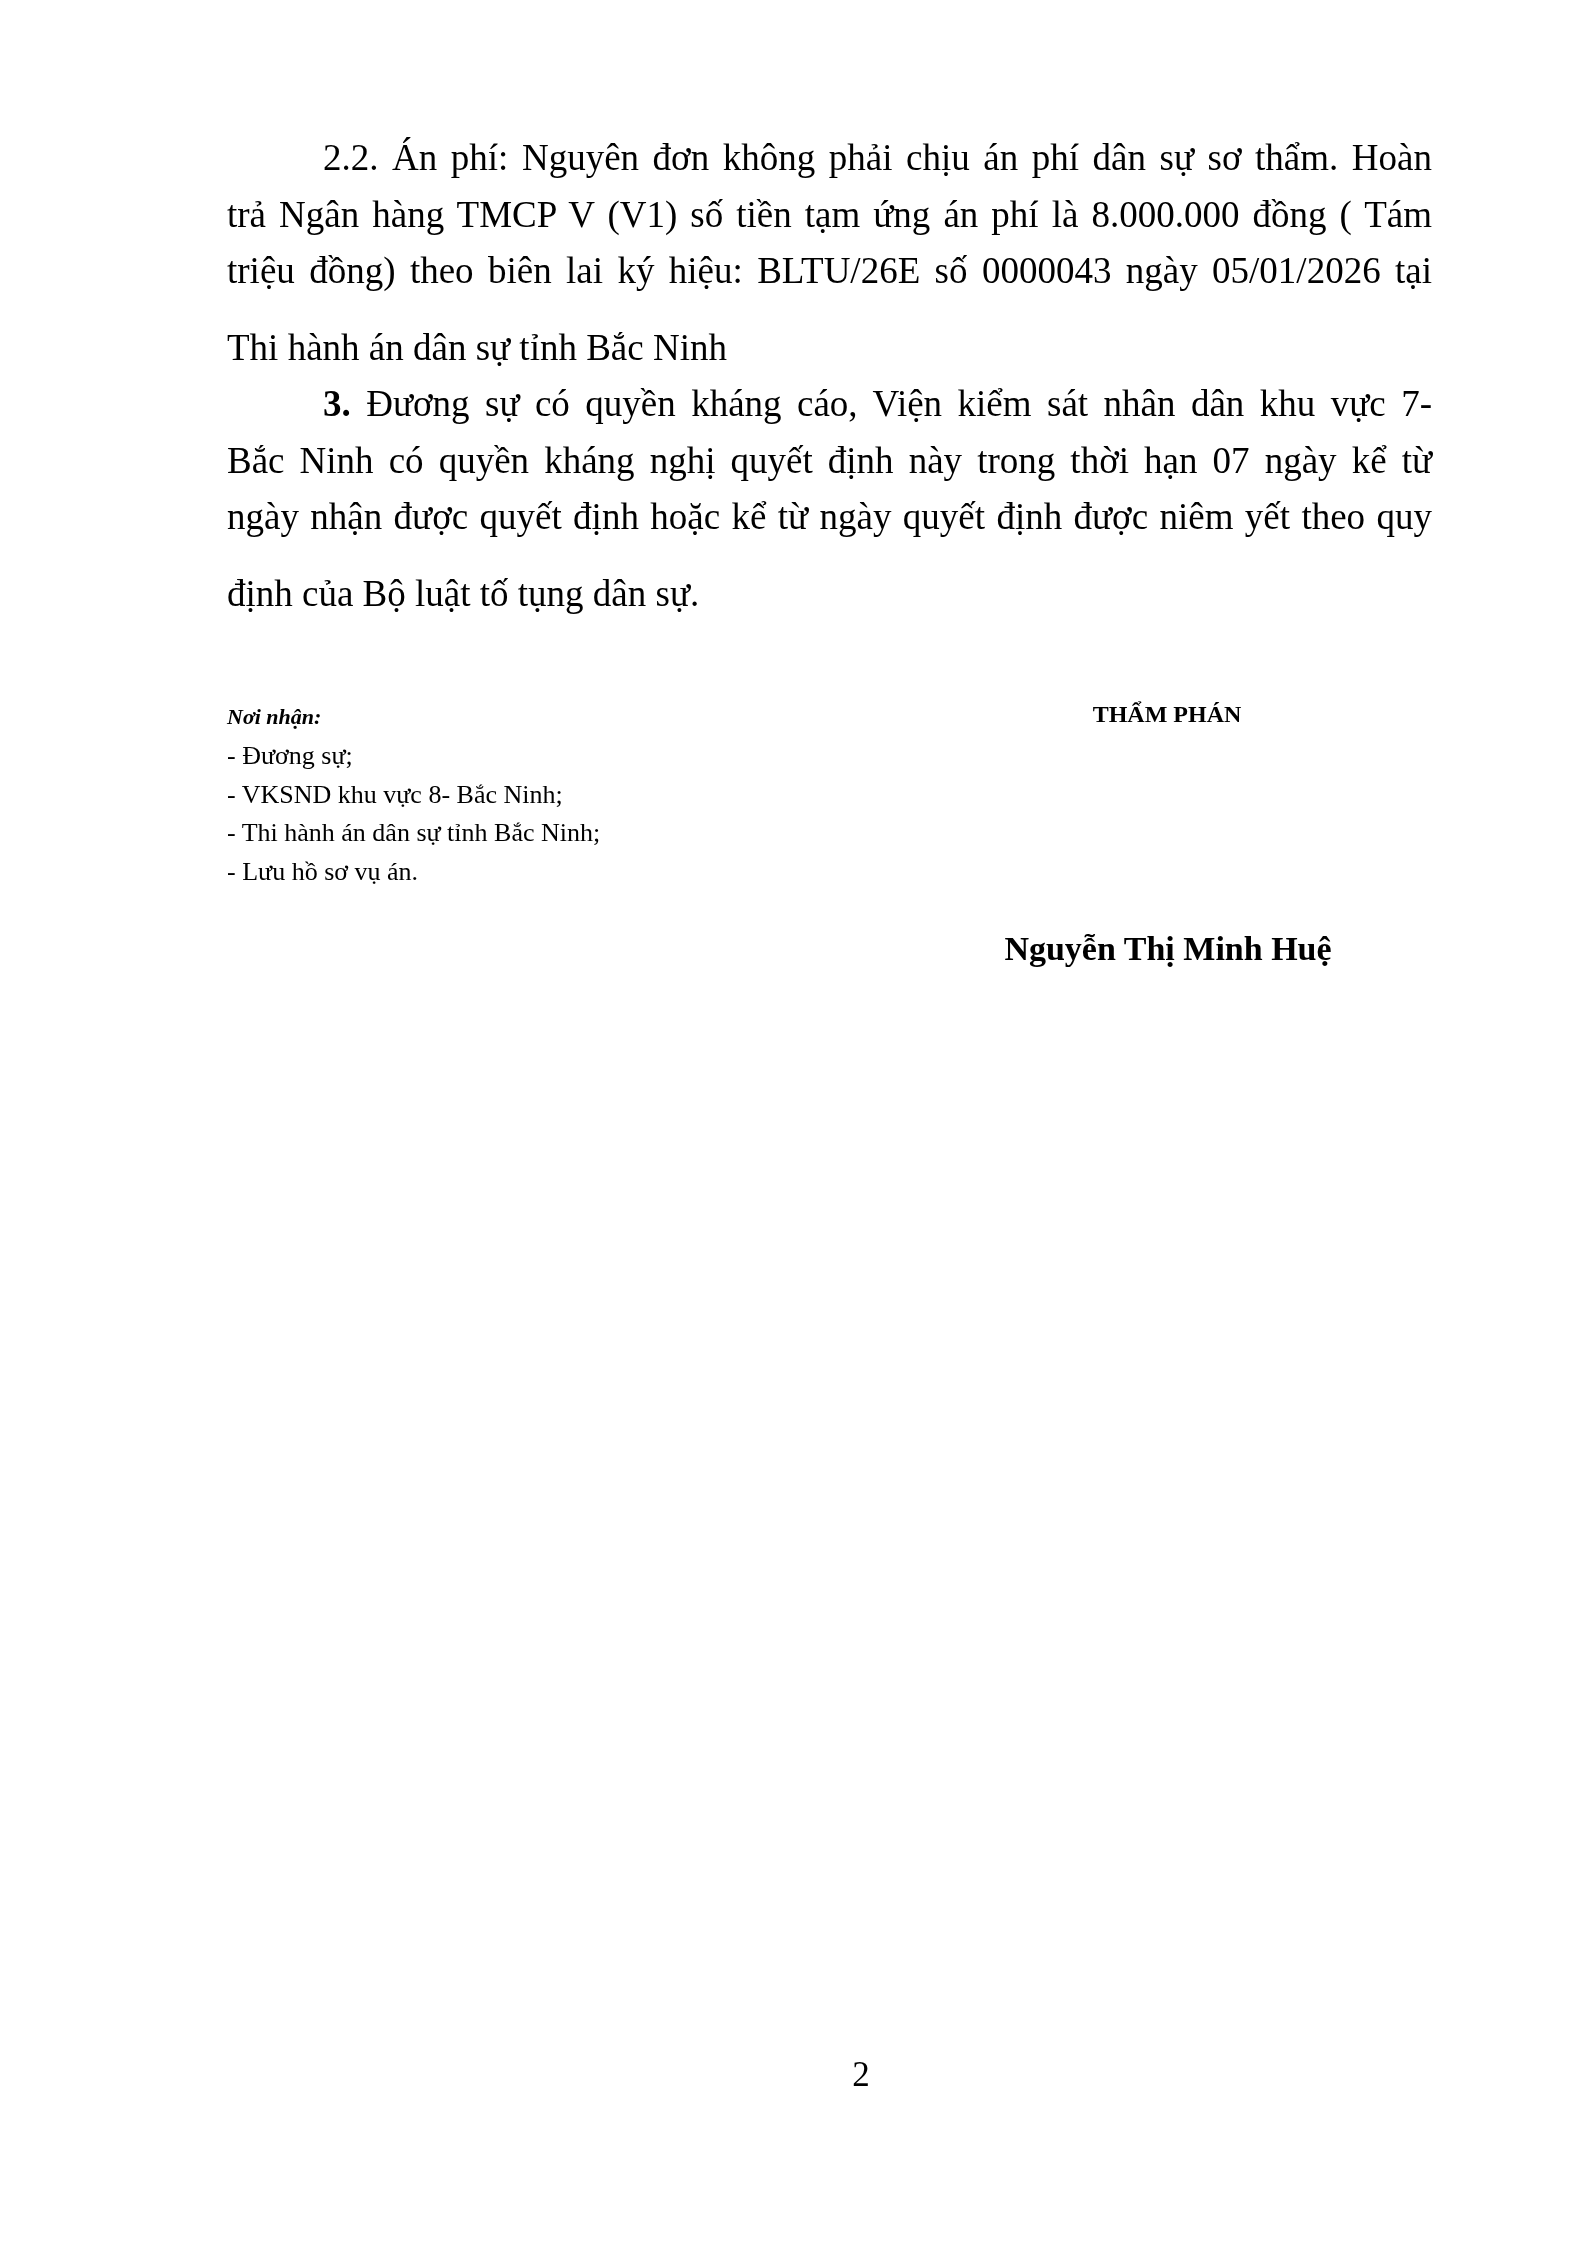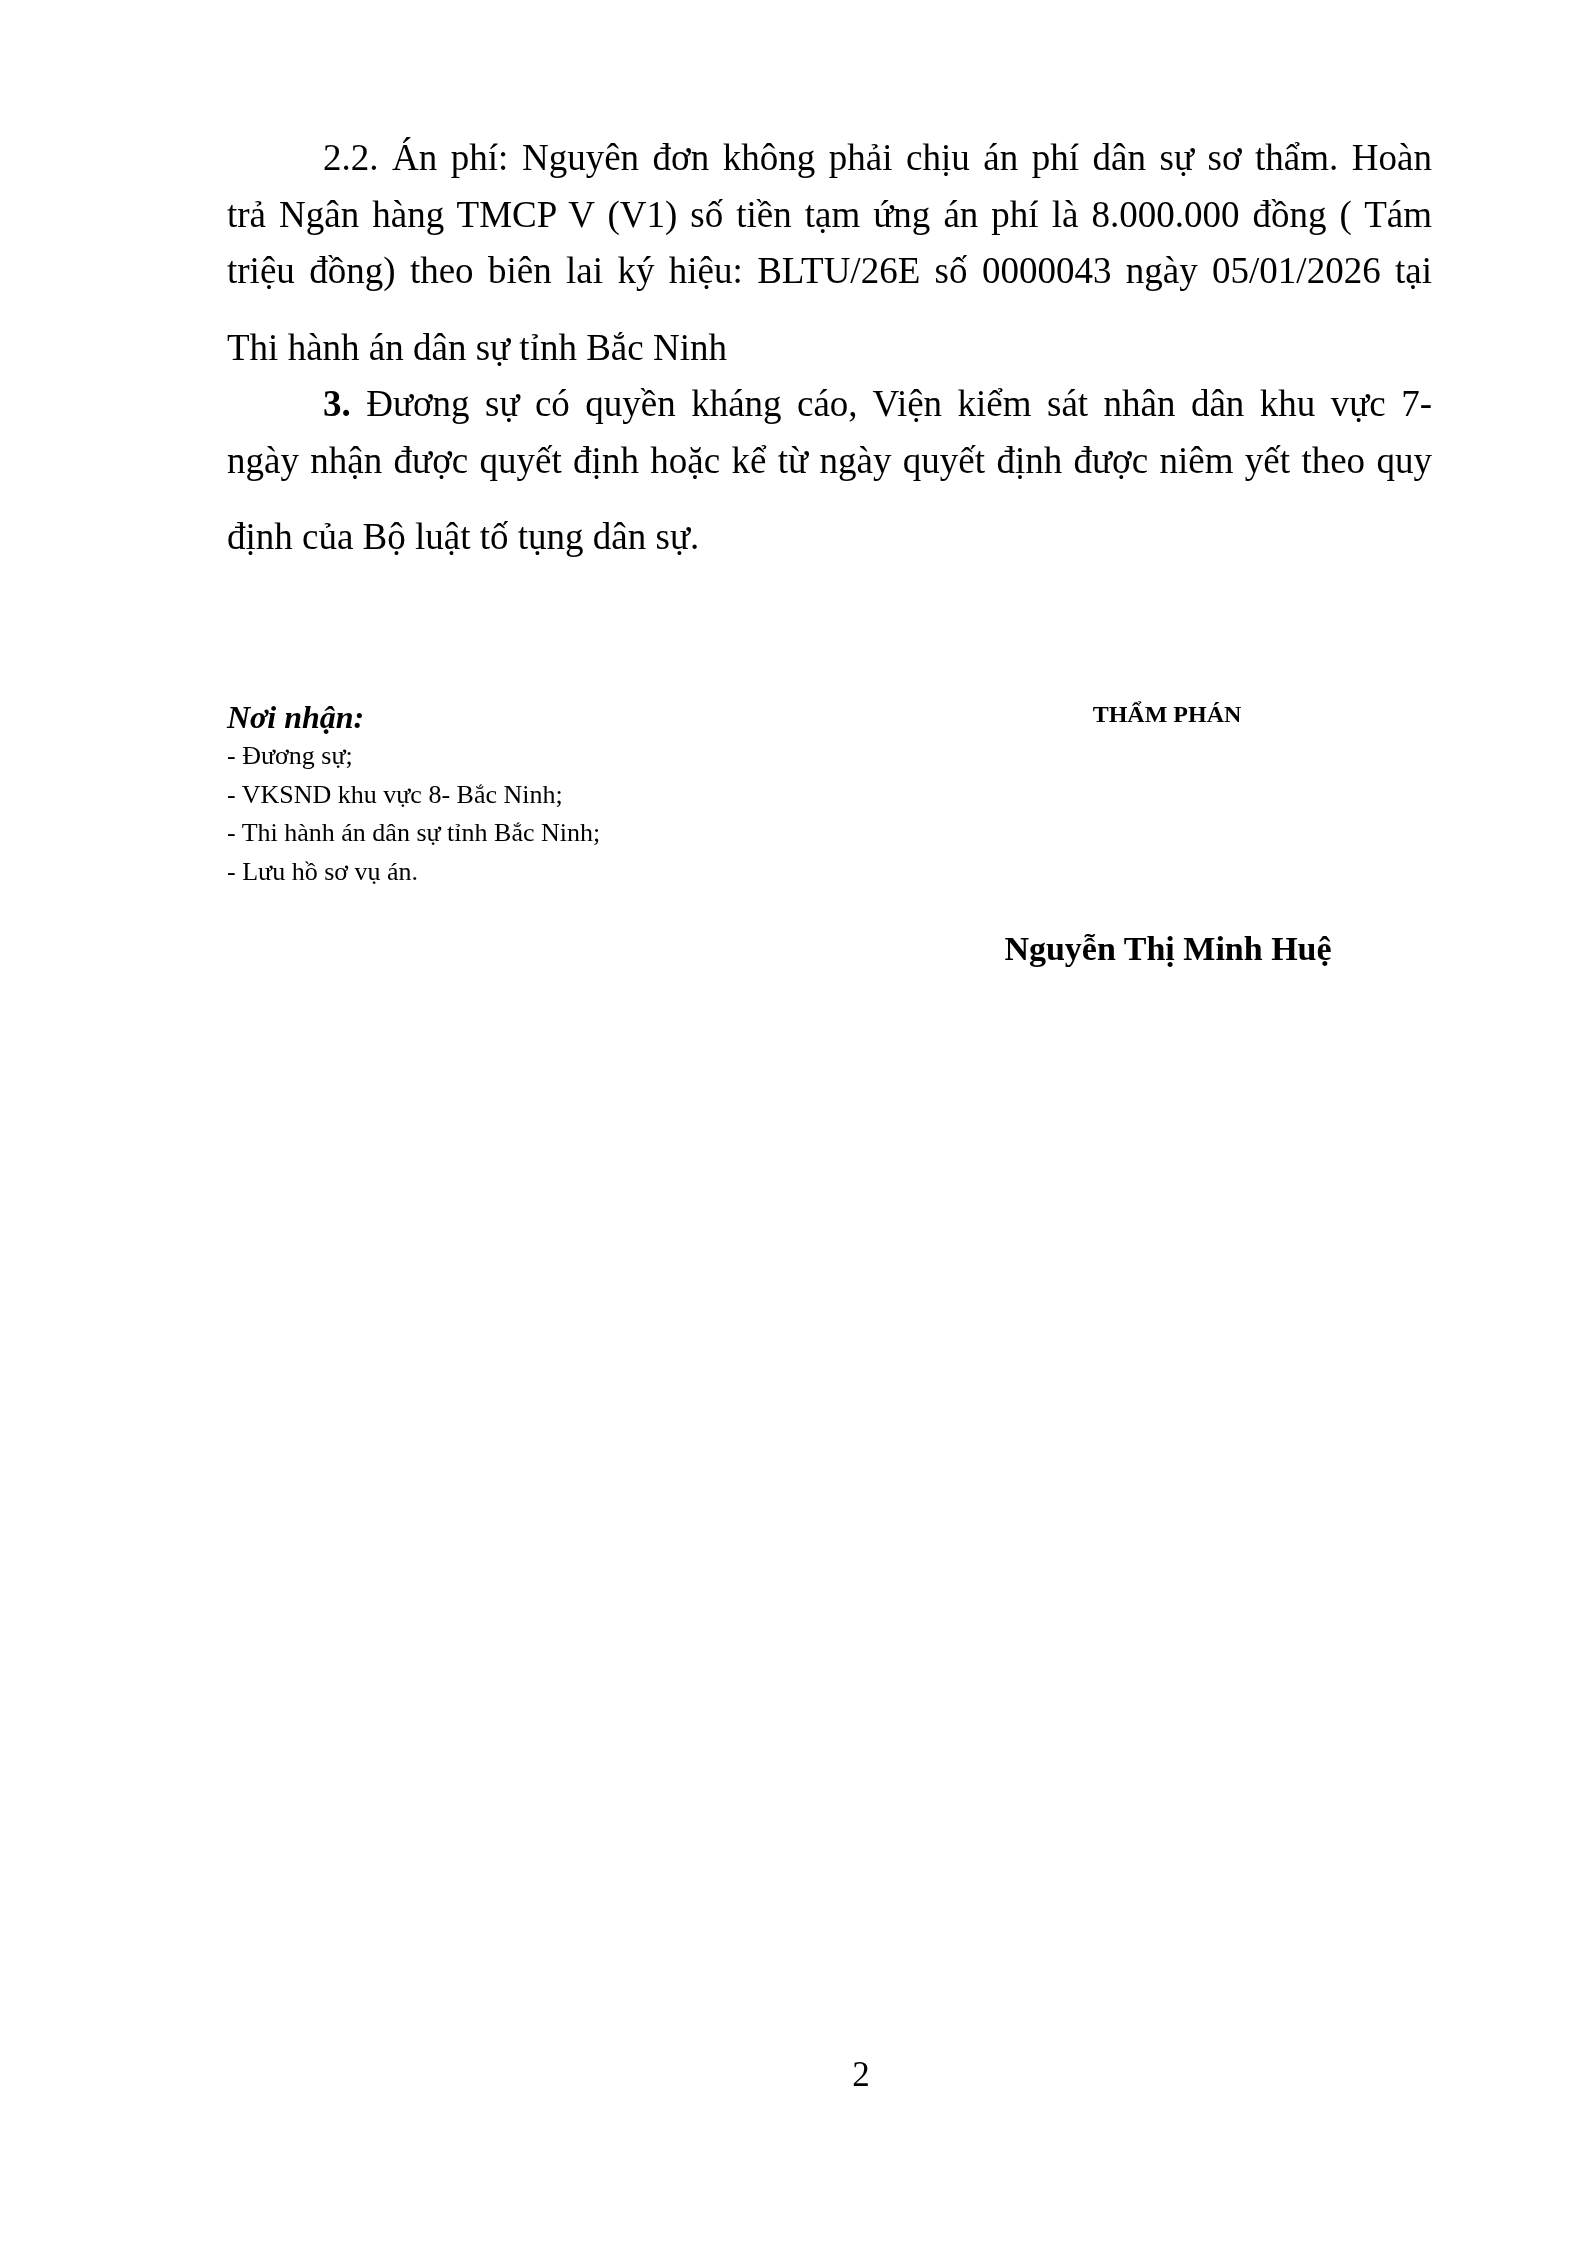--- a/index.html
+++ b/index.html
@@ -40,21 +40,21 @@
   }
   .bold { font-weight: bold; }
 
   
   .recipients {
     position: absolute;
     left: 227px;
     top: 697px;
   }
   .recipients-heading {
-    font-size: 32px;
+    font-size: 22px;
     line-height: 40px;
     font-weight: bold;
     font-style: italic;
   }
   .recipient-item {
     font-size: 26px;
     line-height: 38.5px;
   }
 
   
@@ -102,20 +102,21 @@
       <div class="line fit-line">trả Ngân hàng TMCP V (V1) số tiền tạm ứng án phí là 8.000.000 đồng ( Tám</div>
       <div class="line fit-line">triệu đồng) theo biên lai ký hiệu: BLTU/26E số 0000043 ngày 05/01/2026 tại</div>
       <div class="line last-line fit-line">Thi hành án dân sự tỉnh Bắc Ninh</div>
     </div>
 
     <div class="para">
       <div class="line indent fit-line">
         <span class="bold">3.</span>
         <span>Đương sự có quyền kháng cáo, Viện kiểm sát nhân dân khu vực 7-</span>
       </div>
+      <div class="line fit-line">Bắc Ninh có quyền kháng nghị quyết định này trong thời hạn 07 ngày kể từ</div>
       <div class="line fit-line">ngày nhận được quyết định hoặc kể từ ngày quyết định được niêm yết theo quy</div>
       <div class="line last-line fit-line">định của Bộ luật tố tụng dân sự.</div>
     </div>
 
   </div>
 
   <div class="recipients">
     <div class="recipients-heading">Nơi nhận:</div>
     <div class="recipient-item">- Đương sự;</div>
     <div class="recipient-item">- VKSND khu vực 8- Bắc Ninh;</div>

